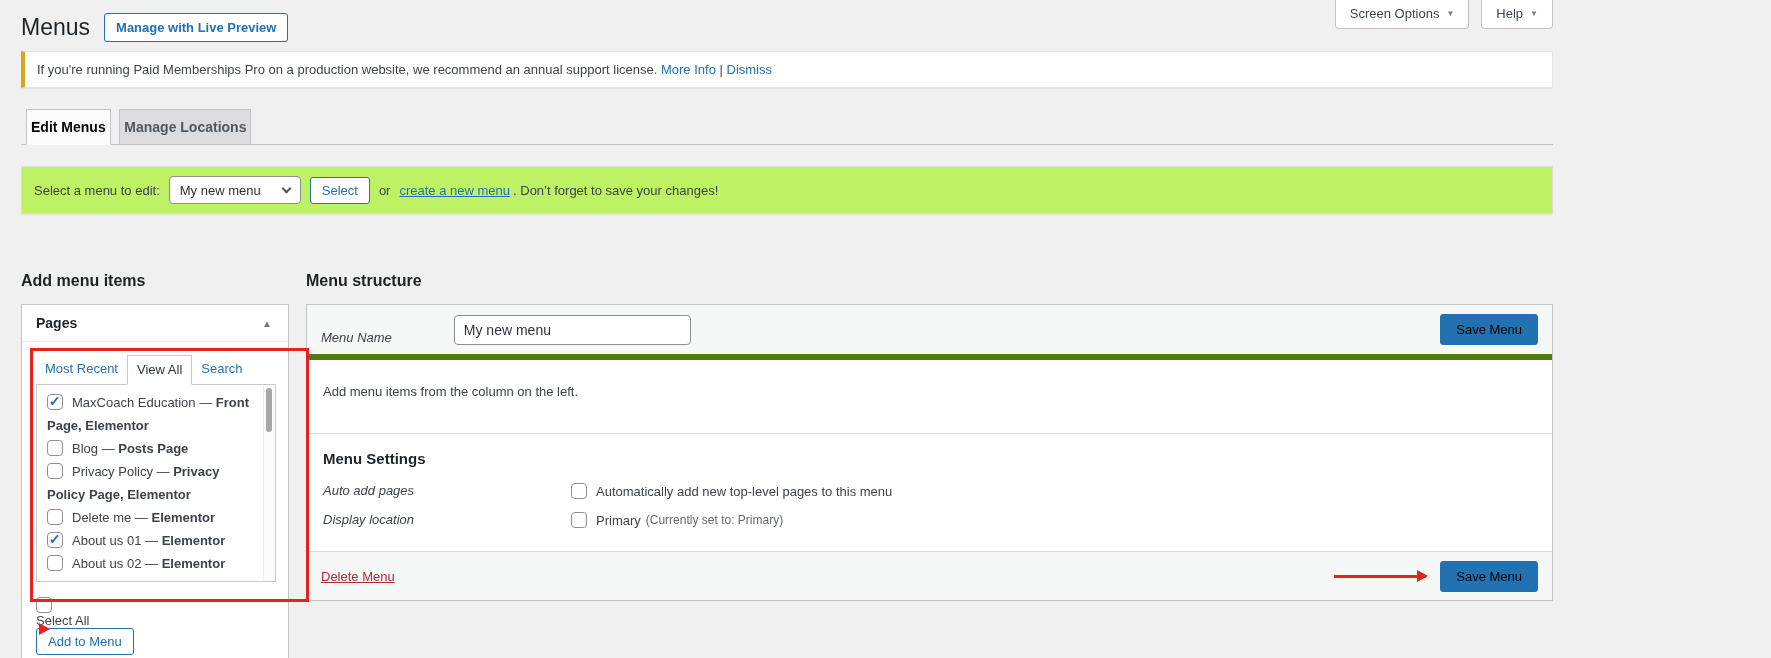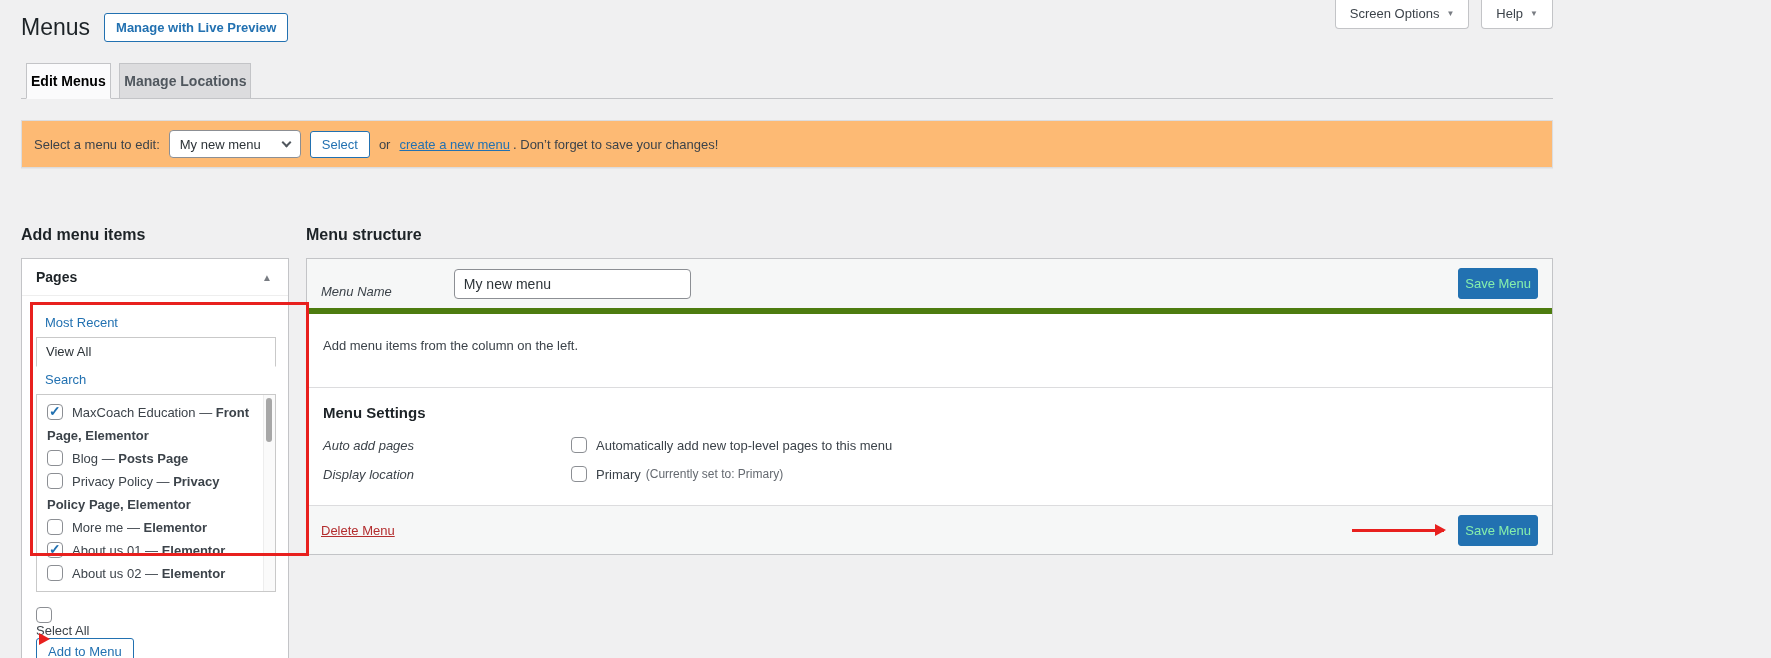--- a/index.html
+++ b/index.html
@@ -11,51 +11,51 @@
   
   .top-tools { position:absolute; top:0; right:218px; display:flex; gap:12px; z-index:5; }
   .top-tool { background:#fff; border:1px solid var(--border,#c3c4c7); border-top:none; border-radius:0 0 4px 4px; padding:6px 14px 7px; color:#3c434a; display:flex; align-items:center; gap:7px; cursor:pointer; }
   .mini-caret { font-size:8px; color:#787c82; }
 
   
   .page-header { padding-top:13px; display:flex; align-items:center; }
   .page-title { font-size:23px; font-weight:400; color:var(--heading,#1d2327); margin:0; line-height:1.2; }
   .btn { display:inline-block; border-radius:3px; font-size:13px; line-height:1; cursor:pointer; text-decoration:none; }
   .btn-secondary { background:#fff; border:1px solid var(--accent,#2271b1); color:var(--accent,#2271b1); padding:6px 11px; }
-  .btn-primary { background:var(--accent,#2271b1); border:1px solid var(--accent,#2271b1); color:#86efac; padding:8px 6px; }
+  .btn-primary { background:var(--accent,#2271b1); border:1px solid var(--accent,#2271b1); color:#000000; padding:8px 15px; }
   .lp-btn { margin-left:14px; font-weight:600; padding:7px 11px; }
 
   
   .notice { margin-top:9px; background:#fff; border:1px solid #e5e5e5; border-left:4px solid var(--notice,#dba617); box-shadow:0 1px 1px rgba(0,0,0,.04); padding:10px 12px; }
   .notice a { color:var(--accent,#2271b1); }
 
   
   .nav-tabs { margin-top:21px; border-bottom:1px solid var(--border,#c3c4c7); padding-left:5px; }
   .nav-tab { display:inline-block; margin:0 5px -1px 0; padding:9px 4px; border:1px solid var(--border,#c3c4c7); background:#dcdcde; color:#50575e; font-size:14px; font-weight:600; cursor:pointer; }
   .nav-tab.active { background:#fbfbfc; color:#000; border-bottom:1px solid #fbfbfc; }
 
   
-  .manage-bar { margin-top:21px; background:#fdba74; border:1px solid #dcdcde; box-shadow:0 1px 1px rgba(0,0,0,.04); padding:9px 12px; display:flex; align-items:center; gap:9px; }
+  .manage-bar { margin-top:21px; background:#bef264; border:1px solid #dcdcde; box-shadow:0 1px 1px rgba(0,0,0,.04); padding:9px 12px; display:flex; align-items:center; gap:9px; }
   .fake-select { width:132px; height:28px; background:#fff; border:1px solid #8c8f94; border-radius:4px; padding:0 10px; display:flex; align-items:center; justify-content:space-between; cursor:pointer; color:#2c3338; }
   .chev { width:7px; height:7px; border-right:2px solid #50575e; border-bottom:2px solid #50575e; transform:rotate(45deg); margin-top:-4px; }
   .manage-bar a { color:var(--accent,#2271b1); }
 
   
   .columns { margin-top:58px; display:flex; gap:17px; align-items:flex-start; }
   .col-left { width:268px; flex:none; }
   .col-right { flex:1; }
   .section-heading { font-size:16px; font-weight:600; color:var(--heading,#1d2327); margin:0 0 14px 0; }
 
   
   .pages-panel { position:relative; background:#fff; border:1px solid var(--border,#c3c4c7); height:416px; }
   .pages-head { display:flex; align-items:center; justify-content:space-between; padding:10px 14px; border-bottom:1px solid #eee; }
   .pages-head .t { font-size:14px; font-weight:600; color:var(--heading,#1d2327); }
   .toggle-ind { color:#787c82; font-size:10px; cursor:pointer; padding:0 2px; }
   .pages-body { padding:13px 12px 0 14px; }
-  .cat-tabs { display:flex; position:relative; z-index:2;flex-direction:column; }
+  .cat-tabs { display:flex; position:relative; z-index:2; }
   .cat-tab { padding:6px 9px 7px; font-size:13px; }
   .cat-tab a { color:var(--accent,#2271b1); text-decoration:none; cursor:pointer; }
   .cat-tab.active { background:#fff; border:1px solid #c9c9c9; border-bottom:1px solid #fff; margin-bottom:-1px; color:#2c3338; cursor:default; }
   .wp-tab-panel { border:1px solid #c9c9c9; background:#fff; height:198px; overflow:hidden; padding:6px 26px 0 10px; position:relative; line-height:23px; }
   .page-item { display:block; cursor:pointer; }
   .page-item b { font-weight:700; }
   .wpcheck { display:inline-block; width:16px; height:16px; border:1px solid #8c8f94; border-radius:4px; background:#fff; vertical-align:-3px; margin-right:9px; position:relative; cursor:pointer; }
   .wpcheck.checked::after { content:"✓"; position:absolute; left:1px; top:-5px; color:var(--accent,#2271b1); font-size:14px; font-weight:700; line-height:23px; }
   .scroll-track { position:absolute; top:0; right:0; width:12px; height:100%; background:#fafafa; border-left:1px solid #ededed; }
   .scroll-thumb { position:absolute; top:3px; right:3px; width:6px; height:44px; background:#a7a7a7; border-radius:3px; cursor:pointer; }
@@ -69,21 +69,21 @@
   .arrow-select-all { flex:1; margin:0 16px 0 12px; }
 
   
   .menu-panel { background:#fff; border:1px solid var(--border,#c3c4c7); height:297px; display:flex; flex-direction:column; }
   .mp-header { background:var(--subtle_bg,#f6f7f7); border-bottom:6px solid #4d7c0f; padding:9px 14px; display:flex; align-items:flex-end;gap:46px; }
   .mp-header .nm { font-style:italic; color:#3c434a; }
   .name-input { margin-left:16px; width:237px; height:30px; border:1px solid #8c8f94; border-radius:4px; padding:0 9px; font-size:14px; color:#2c3338; font-family:"Liberation Sans",sans-serif; background:#fff; }
   .mp-body { flex:1; padding:24px 16px 0; }
   .settings-sep { border-top:1px solid #dcdcde; margin:34px -16px 16px; }
   .settings-heading { font-size:15px; font-weight:600; color:var(--heading,#1d2327); margin:0 0 16px; }
-  .set-row { display:flex; align-items:center; margin-bottom:13px; }
+  .set-row { display:flex; align-items:flex-start; margin-bottom:13px; }
   .set-label { width:248px; flex:none; font-style:italic; }
   .set-option { display:flex; align-items:center; }
   .set-option .wpcheck { margin-right:9px; }
   .muted-note { color:#646970; font-size:12px; margin-left:5px; }
   .mp-footer { background:var(--subtle_bg,#f6f7f7); border-top:1px solid #dcdcde; padding:9px 14px; display:flex; align-items:center; height:49px;justify-content:space-between; }
   .delete-link { color:var(--delete,#b32d2e); text-decoration:underline; cursor:pointer; }
   .footer-right { margin-left:auto; display:flex; align-items:center; gap:14px; }
   .arrow-save { width:92px; }
 </style>
 </head>
@@ -102,20 +102,26 @@
     </div>
   </div>
 
   <div class="content">
 
     <div class="page-header">
       <h1 class="page-title">Menus</h1>
       <a class="btn btn-secondary lp-btn">Manage with Live Preview</a>
     </div>
 
+    <div class="notice">
+      <span>If you're running Paid Memberships Pro on a production website, we recommend an annual support license.</span>
+      <a>More Info</a>
+      <span>|</span>
+      <a>Dismiss</a>
+    </div>
 
     <div class="nav-tabs">
       <span class="nav-tab active">Edit Menus</span>
       <span class="nav-tab">Manage Locations</span>
     </div>
 
     <div class="manage-bar">
       <span>Select a menu to edit:</span>
       <div class="fake-select">
         <span>My new menu</span>
@@ -149,21 +155,21 @@
               <label class="page-item">
                 <span class="wpcheck checked"></span><span>MaxCoach Education — </span><b>Front Page, Elementor</b>
               </label>
               <label class="page-item">
                 <span class="wpcheck"></span><span>Blog — </span><b>Posts Page</b>
               </label>
               <label class="page-item">
                 <span class="wpcheck"></span><span>Privacy Policy — </span><b>Privacy Policy Page, Elementor</b>
               </label>
               <label class="page-item">
-                <span class="wpcheck"></span><span>More me — </span><b>Elementor</b>
+                <span class="wpcheck"></span><span>Delete me — </span><b>Elementor</b>
               </label>
               <label class="page-item">
                 <span class="wpcheck checked"></span><span>About us 01 — </span><b>Elementor</b>
               </label>
               <label class="page-item">
                 <span class="wpcheck"></span><span>About us 02 — </span><b>Elementor</b>
               </label>
               <div class="scroll-track">
                 <div class="scroll-thumb"></div>
               </div>

